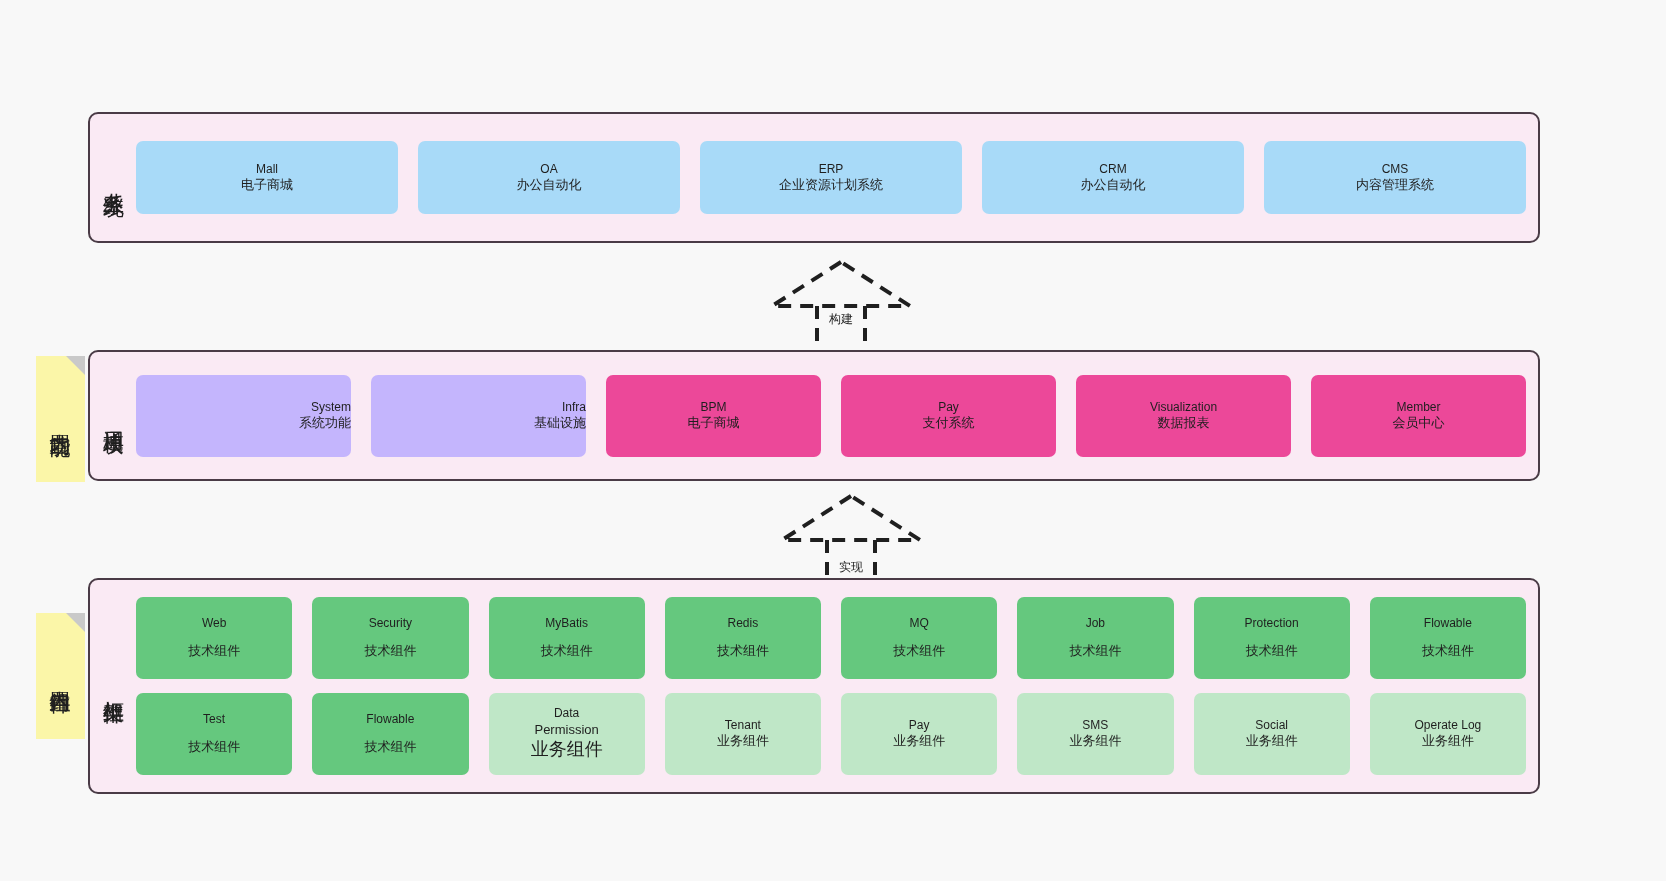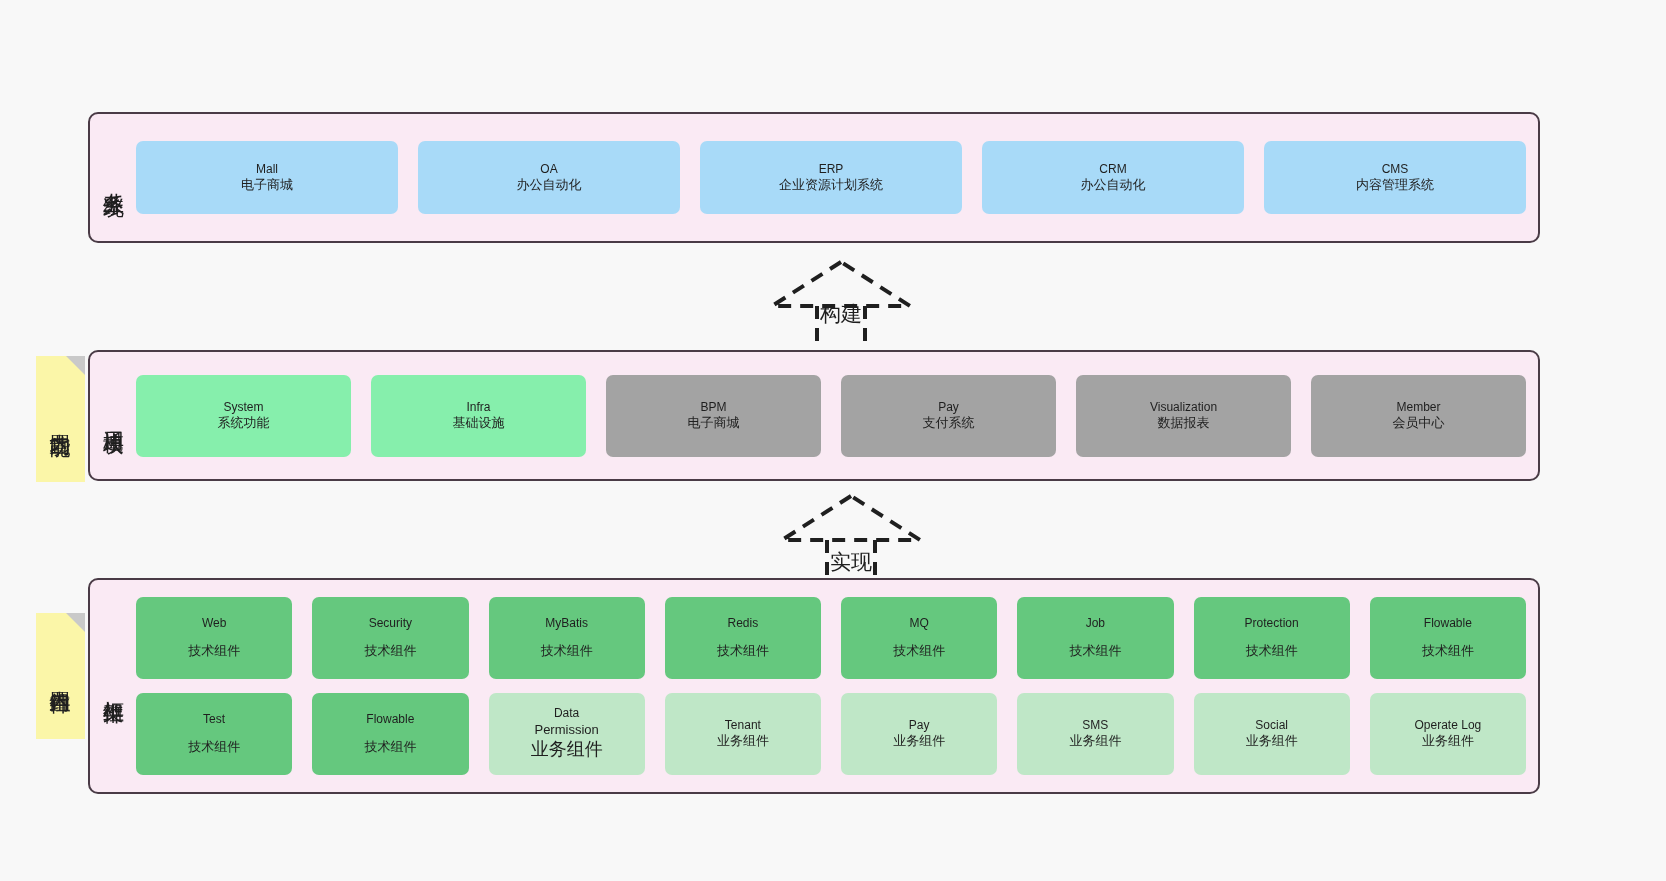--- a/index.html
+++ b/index.html
@@ -73,22 +73,22 @@
     left: 88px; top: 112px; width: 1452px; height: 131px;
   }
   #layer-business .row { height: 73px; }
   #layer-business .cell { background: #a8daf8; }
 
   
   #layer-modules {
     left: 88px; top: 350px; width: 1452px; height: 131px;
   }
   #layer-modules .row { height: 82px; }
-  .cell.strong-red { background: #86efac; }
-  .cell.soft-red   { background: #a3a3a3; }
+  .cell.strong-red { background: #c4b5fd; align-items: flex-end; }
+  .cell.soft-red   { background: #ec4899; }
 
   
   #layer-framework {
     left: 88px; top: 578px; width: 1452px; height: 216px;
   }
   #layer-framework .row { height: 82px; }
   .cell.strong-green { background: #65c87e; gap: 12px; }
   .cell.soft-green   { background: #bfe7c7; }
 
   
@@ -122,21 +122,21 @@
     position: absolute;
     width: 150px;
     height: 92px;
   }
   .gen-arrow svg { display: block; overflow: visible; }
   .gen-arrow .gen-label {
     position: absolute;
     left: 50%;
     transform: translateX(-50%);
     bottom: 22px;
-    font-size: 21px;
+    font-size: 12px;
     color: #1f1f1f;
     background: transparent;
     white-space: nowrap;
     user-select: none;
   }
   #arrow-build  { left: 766px; top: 258px; }
   #arrow-impl   { left: 776px; top: 492px; }
   #arrow-impl .gen-label { bottom: 8px; }
 </style>
 </head>

